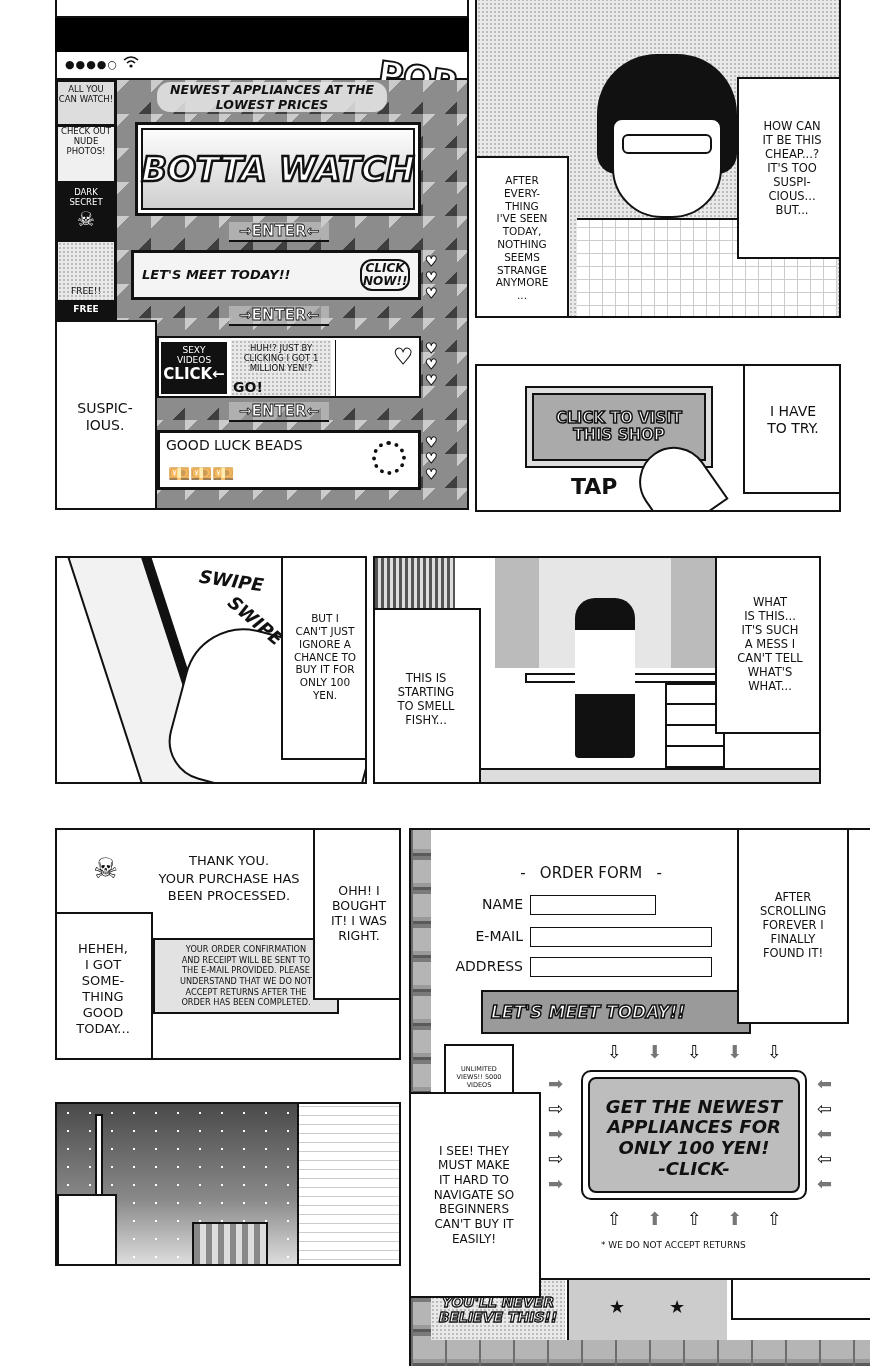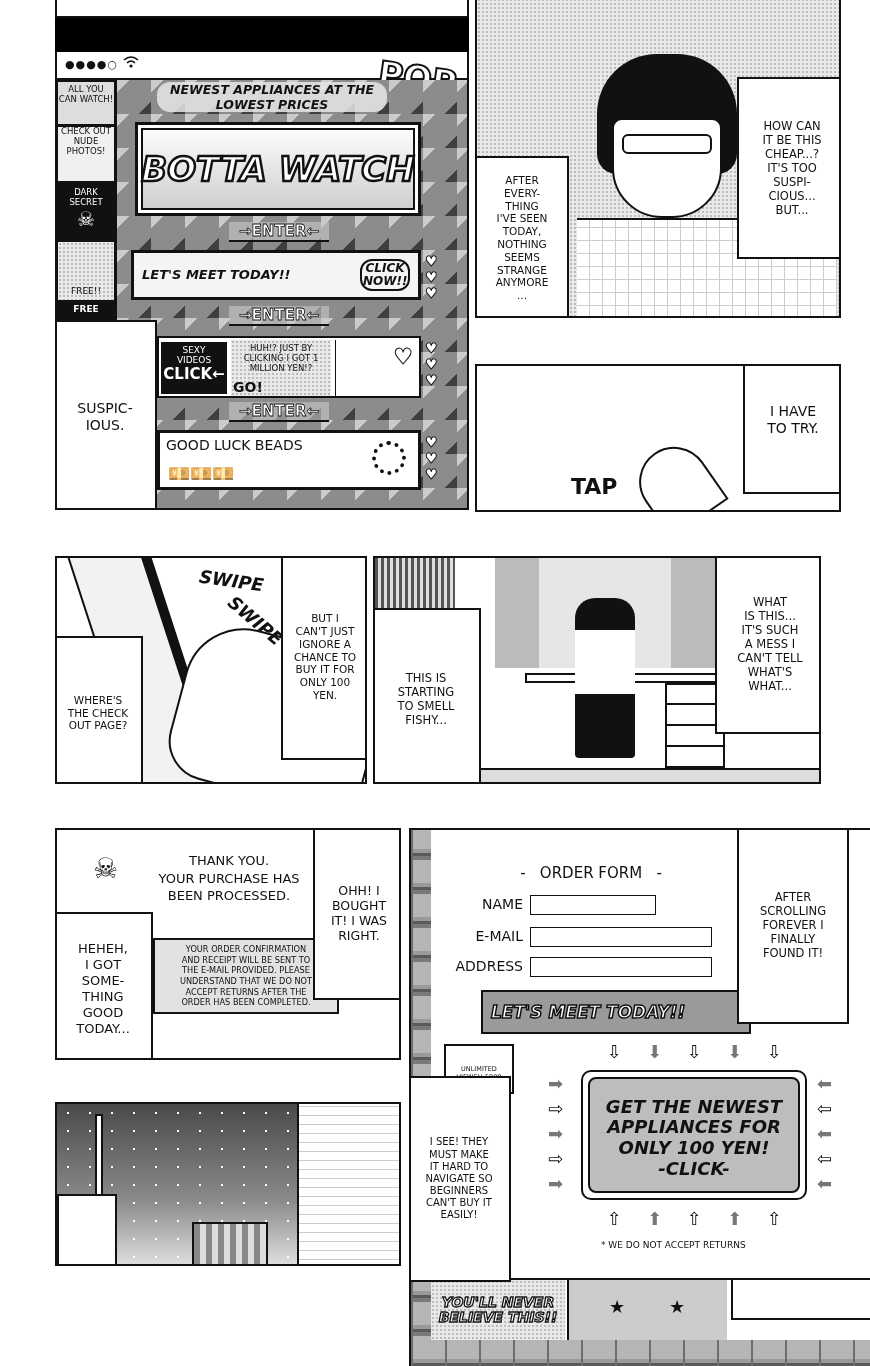--- a/index.html
+++ b/index.html
@@ -118,34 +118,35 @@
   <div class="box" style="left:260px;top:79px;width:110px;height:182px;font-size:11.5px;">HOW CAN
 IT BE THIS
 CHEAP...?
 IT'S TOO
 SUSPI-
 CIOUS...
 BUT...</div>
 </div>
 
 <div class="panel" style="left:475px;top:364px;width:366px;height:148px;">
+  <div style="position:absolute;left:48px;top:20px;width:188px;height:82px;background:#aaa;border:2px solid #111;box-shadow:inset 0 0 0 5px #ddd,inset 0 0 0 7px #111;display:flex;align-items:center;justify-content:center;">
+    <span class="outline-text" style="white-space:pre-line;text-align:center;font-size:15px;font-style:normal;line-height:1.15;-webkit-text-stroke:1.5px #111;">CLICK TO VISIT
+THIS SHOP</span>
+  </div>
   <div style="position:absolute;left:165px;top:80px;width:70px;height:80px;background:#fff;border:2px solid #111;border-radius:35px 35px 0 0;transform:rotate(-35deg);"></div>
   <div style="position:absolute;left:94px;top:108px;font-size:22px;font-weight:bold;">TAP</div>
   <div class="box" style="left:266px;top:-20px;width:100px;height:148px;font-size:14px;">I HAVE
 TO TRY.</div>
 </div>
 
 <div class="panel" style="left:55px;top:556px;width:312px;height:228px;">
   <div style="position:absolute;left:50px;top:-20px;width:80px;height:270px;background:#f2f2f2;border:2px solid #111;border-right:10px solid #111;transform:rotate(-18deg);"></div>
   <div style="position:absolute;left:120px;top:80px;width:200px;height:160px;background:#fff;border:2px solid #111;border-radius:60px 0 0 40px;transform:rotate(15deg);"></div>
   <div style="position:absolute;left:142px;top:12px;font-size:18px;font-weight:bold;font-style:italic;transform:rotate(8deg);">SWIPE</div>
   <div style="position:absolute;left:166px;top:52px;font-size:18px;font-weight:bold;font-style:italic;transform:rotate(40deg);">SWIPE</div>
-  <div class="box" style="left:-2px;top:78px;width:88px;height:152px;font-size:10.5px;border-left:none;border-bottom:none;">WHERE'S
-THE CHECK
-OUT PAGE?</div>
   <div class="box" style="left:224px;top:-2px;width:88px;height:204px;font-size:10.5px;border-top:none;">BUT I
 CAN'T JUST
 IGNORE A
 CHANCE TO
 BUY IT FOR
 ONLY 100
 YEN.</div>
 </div>
 
 <div class="panel" style="left:373px;top:556px;width:448px;height:228px;background:#fff;">
@@ -264,20 +265,20 @@
       <span style="position:absolute;left:100px;top:16px;font-size:18px;">★</span>
     </div>
     <div style="position:absolute;left:300px;top:0;width:141px;height:40px;background:#fff;border:2px solid #111;border-top:none;"></div>
   </div>
 
   <div class="box" style="left:326px;top:-2px;width:112px;height:196px;font-size:11.5px;border-top:none;">AFTER
 SCROLLING
 FOREVER I
 FINALLY
 FOUND IT!</div>
-  <div class="box" style="left:-2px;top:246px;width:102px;height:206px;font-size:10px;border-left:none;">I SEE! THEY
+  <div class="box" style="left:-2px;top:262px;width:132px;height:206px;font-size:12px;border-left:none;">I SEE! THEY
 MUST MAKE
 IT HARD TO
 NAVIGATE SO
 BEGINNERS
 CAN'T BUY IT
 EASILY!</div>
 </div>
 
 </body></html>

